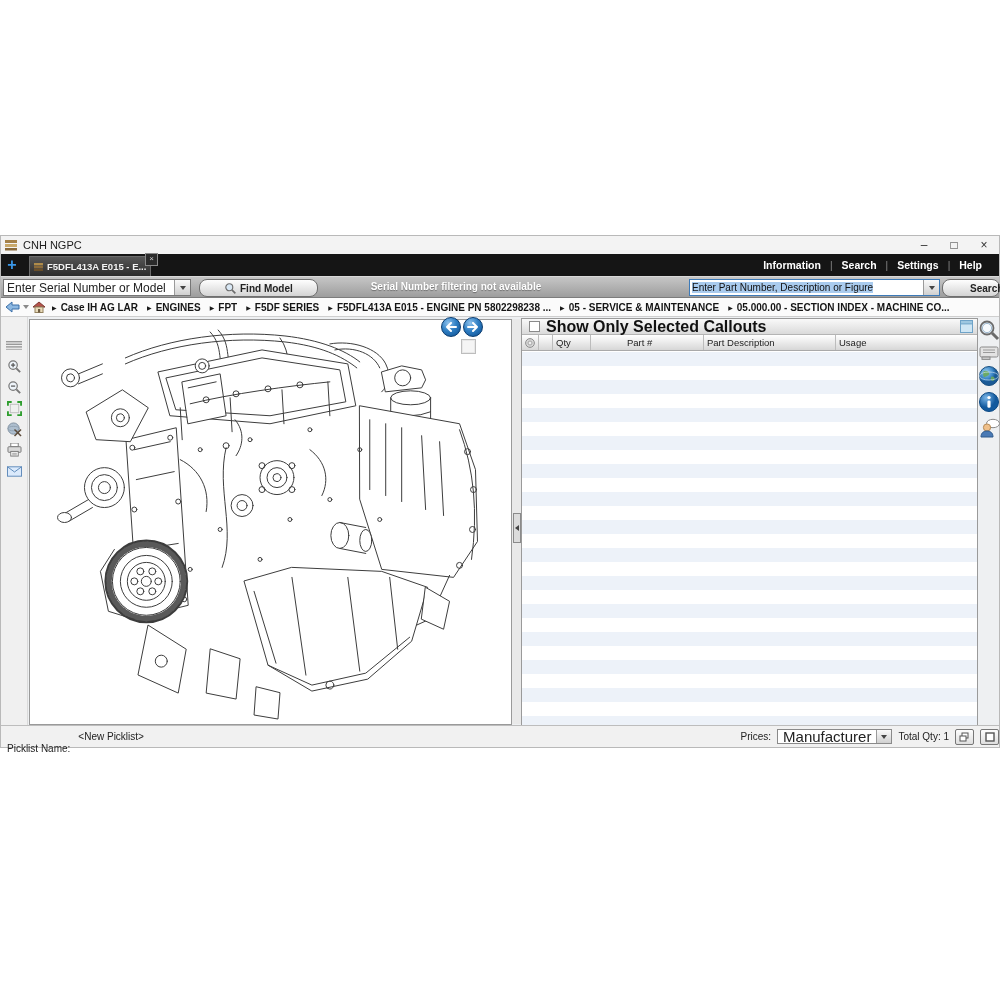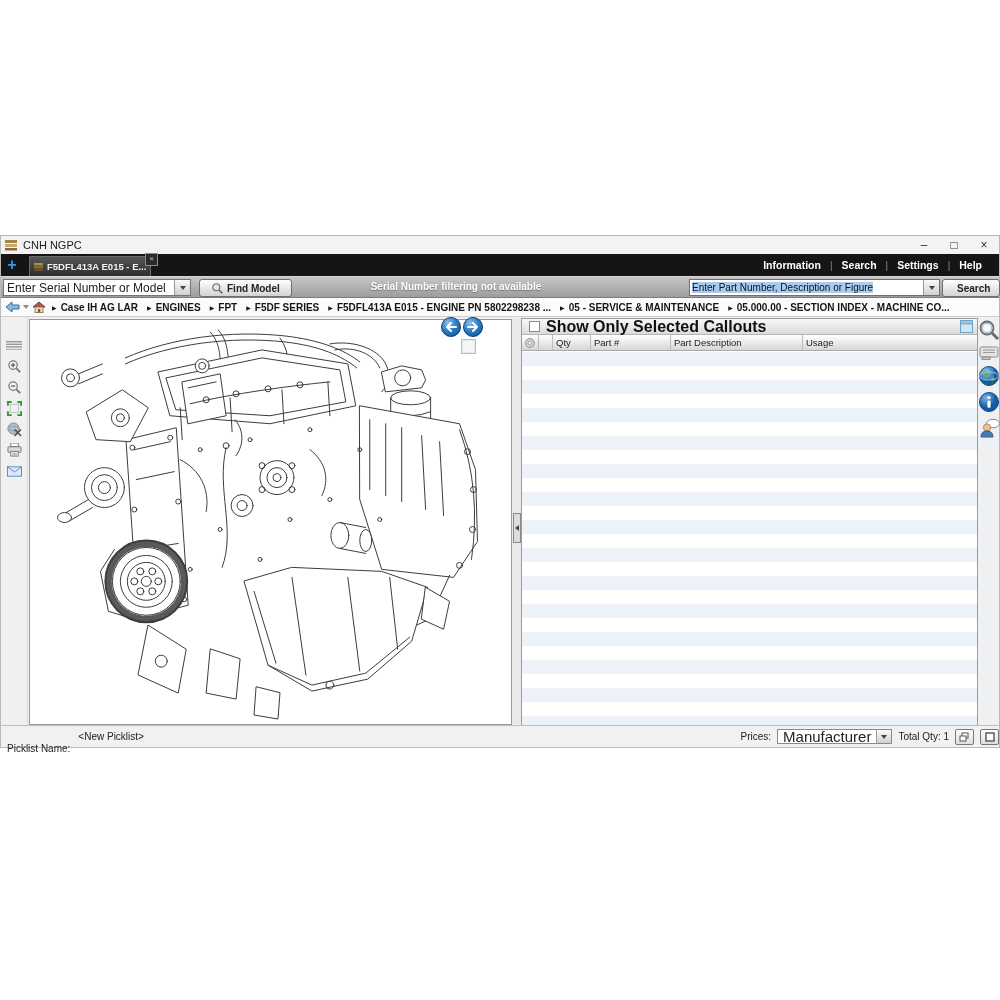--- a/index.html
+++ b/index.html
@@ -37,22 +37,22 @@
   .toolbar{position:absolute;left:0;top:40px;right:0;height:22px;
        background:linear-gradient(#c6c6c6,#9d9d9d);border-top:1px solid #d8d8d8;border-bottom:1px solid #7c7c7c;box-sizing:border-box;}
   .combo{position:absolute;display:flex;background:#fff;border:1px solid #767676;box-sizing:border-box;height:17px;}
   .combo input{flex:1;border:none;outline:none;font-size:12px;padding:0 3px;color:#222;font-family:"Liberation Sans",sans-serif;background:transparent;}
   .combo .dd{width:15px;background:linear-gradient(#fafafa,#d0d0d0);border-left:1px solid #9a9a9a;display:flex;align-items:center;justify-content:center;}
   .caret{width:0;height:0;border-left:3.5px solid transparent;border-right:3.5px solid transparent;border-top:4px solid #444;}
   .serial-combo{left:2px;top:2px;width:188px;}
   .part-combo{left:688px;top:2px;width:251px;border-color:#3d7ab8;}
   .part-combo .val{flex:1;font-size:10px;color:#111;line-height:15px;padding:0 2px;white-space:nowrap;overflow:hidden;}
   .part-combo .val span{background:#a9cbee;}
-  .tbtn{position:absolute;top:2px;height:18px;display:flex;align-items:center;gap:3px;padding:0 11px;
-       background:linear-gradient(#fefefe,#d4d4d4);border:1px solid #6f6f6f;border-radius:3px;box-sizing:border-box;
+  .tbtn{position:absolute;top:2px;height:18px;display:flex;align-items:center;gap:3px;padding:0 24px;
+       background:linear-gradient(#fefefe,#d4d4d4);border:1px solid #6f6f6f;border-radius:8px;box-sizing:border-box;
        font-size:10px;font-weight:bold;color:#222;}
   .find-btn{left:198px;}
   .search-btn{left:941px;width:58px;}
   .notice{position:absolute;left:335px;top:4px;width:240px;text-align:center;color:#fff;font-size:10px;font-weight:bold;text-shadow:0 1px 1px rgba(0,0,0,.35);}
 
   
   .crumbbar{position:absolute;left:0;top:62px;right:0;height:19px;background:#fbfbfb;border-bottom:1px solid #cfcfcf;
        display:flex;align-items:center;box-sizing:border-box;}
   .crumb-icons{display:flex;align-items:center;gap:3px;margin:0 6px 0 4px;}
   .crumb-item{display:flex;align-items:center;gap:4px;margin-right:9px;white-space:nowrap;}
@@ -79,21 +79,21 @@
        border-bottom:1px solid #b4b4b4;display:flex;align-items:center;box-sizing:border-box;}
   .cbx{width:9px;height:9px;background:#fff;border:1px solid #8a8a8a;margin:0 6px 0 7px;}
   .callouts-label{font-size:16px;font-weight:bold;color:#111;}
   .grid-ic{margin-left:auto;margin-right:4px;}
   .colhead{position:absolute;left:0;top:16px;right:0;height:16px;background:linear-gradient(#ffffff,#d7d7d7);
        border-bottom:1px solid #a9a9a9;display:flex;box-sizing:border-box;font-size:9.5px;color:#222;}
   .col{border-right:1px solid #bcbcbc;line-height:15px;padding-left:3px;box-sizing:border-box;display:flex;align-items:center;}
   .col-exp{width:17px;justify-content:center;padding-left:0;}
   .col-blank{width:14px;}
   .col-qty{width:38px;}
-  .col-part{width:80px;}
+  .col-part{width:80px;margin-left:33px;}
   .col-desc{width:132px;}
   .col-usage{flex:1;border-right:none;}
   .rows{position:absolute;left:0;top:33px;right:0;bottom:0;
        background:repeating-linear-gradient(to bottom,#edf2f9 0 14px,#ffffff 14px 28px);}
 
   .right-strip{position:absolute;left:977px;right:0;top:0;bottom:0;}
   .rail-icon{width:22px;height:22px;margin:4px auto 0 auto;display:flex;align-items:center;justify-content:center;}
 
   
   .statusbar{position:absolute;left:0;bottom:0;right:0;height:22px;background:#f1f1f1;border-top:1px solid #bdbdbd;

